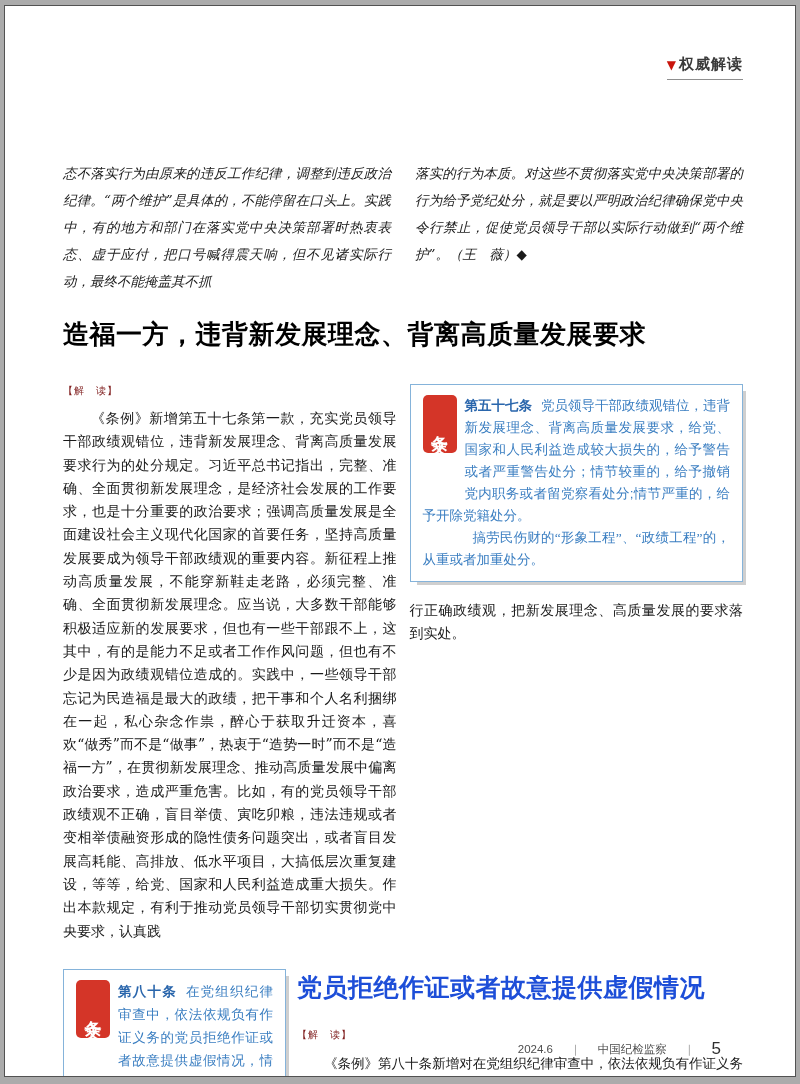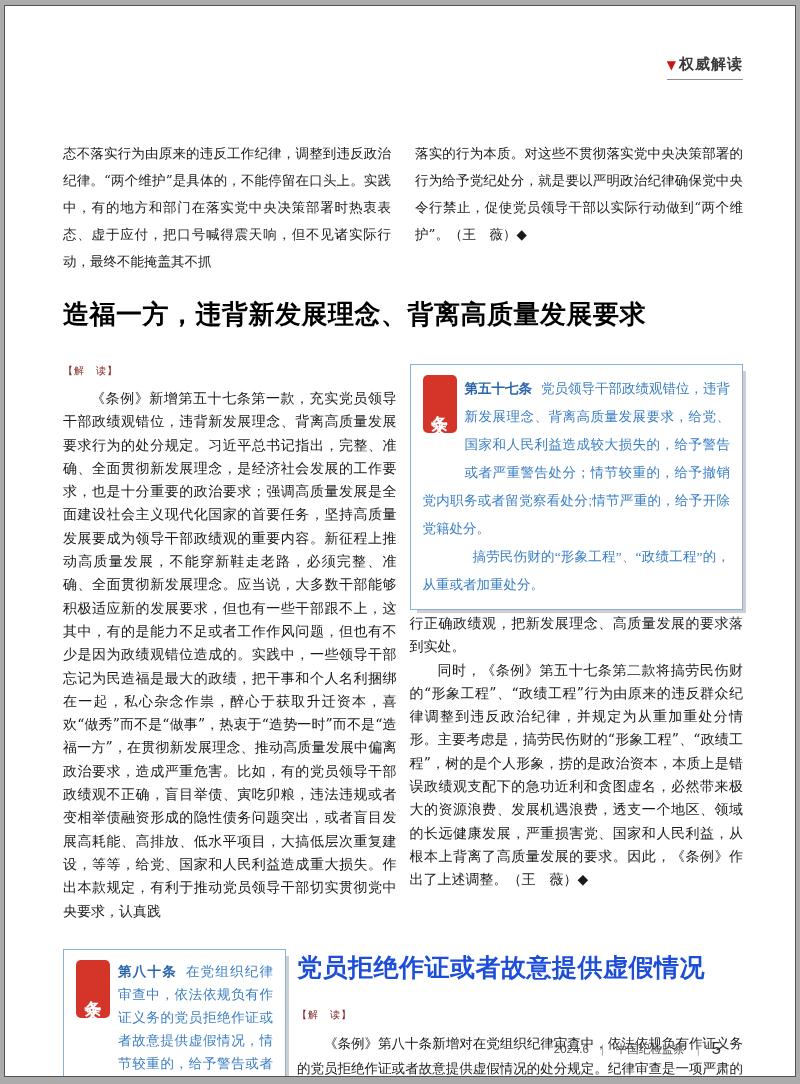--- a/index.html
+++ b/index.html
@@ -18,21 +18,21 @@
     overflow:hidden;
     font-family:"DejaVu Serif","Liberation Serif",serif;
     color:#1a1a1a;
   }
   
   .hdr-row { display:flex; justify-content:flex-end; margin-top:49px; }
   .hdr-tag { border-bottom:1px solid #8f8f8f; padding-bottom:5px; display:flex; align-items:center; gap:3px; }
   .hdr-tri { color:#c9150c; font-size:12px; line-height:1; }
   .hdr-txt { font-family:"Liberation Sans",sans-serif; font-weight:bold; font-size:15px; color:#3a3a3a; letter-spacing:1px; }
   
-  .intro { display:flex; gap:24px; margin-top:60px; }
+  .intro { display:flex; gap:24px; margin-top:80px;font-style:italic; }
   .intro p { flex:1; font-size:13.5px; line-height:27px; text-align:justify; }
   
   .h1 { margin-top:22px; font-family:"Liberation Sans",sans-serif; font-weight:bold; font-size:26px; color:#000; letter-spacing:0.5px; }
   .cols { display:flex; gap:13px; margin-top:32px; }
   .col { flex:1; min-width:0; }
   .jiedu { color:#7f1d1d; font-family:"Liberation Sans",sans-serif; font-weight:normal; font-size:10px; letter-spacing:1px; margin-bottom:9px; }
   .body-p { font-size:14px; line-height:23.3px; text-align:justify; }
   .indent2 { text-indent:2em; }
   
   .tbox {
@@ -50,38 +50,38 @@
     color:#fff;
     font-family:"Liberation Sans",sans-serif;
     font-weight:bold; font-size:17px;
     writing-mode:vertical-rl; text-orientation:upright;
     display:flex; align-items:center; justify-content:center;
     letter-spacing:3px;
   }
   .tbox p {
     color:#3a7ec1;
     font-family:"Liberation Sans",sans-serif;
-    font-size:13.5px; line-height:28px;
+    font-size:13.5px; line-height:22px;
     text-align:justify;
   }
   .tbox .clause-no { font-weight:bold; color:#2a66ac; margin-right:9px; }
   .tbox .p2 { text-indent:3.7em;font-family:Liberation Serif, serif; }
-  .after-box { margin-top:2px; }
+  .after-box { margin-top:17px; }
   
   .art2 { display:flex; gap:11px; margin-top:26px; }
   .tbox2 { width:223px; flex:none; align-self:flex-start; }
   .tbox2 p { line-height:23px; }
   .art2-right { flex:1; min-width:0; }
   .h2 { font-family:"Liberation Sans",sans-serif; font-weight:bold; font-size:25px; color:#1d4ed8; letter-spacing:0.5px; margin-top:2px; }
   .art2-right .jiedu { margin-top:24px; margin-bottom:0; }
   .art2-body { margin-top:9px; font-size:13.5px; line-height:25.4px; text-align:justify; text-indent:2em; }
   
   .footer {
     position:absolute; right:74px; bottom:17px;
-    display:flex; align-items:center; gap:8px;
+    display:flex; align-items:center; gap:17px;
     font-family:"Liberation Sans",sans-serif;
     color:#4d4d4d; font-size:11.5px;margin-left:18px;
   }
   .footer .sep { color:#8a8a8a; font-size:11px; }
   .footer .pageno { font-size:17px; color:#2f2f2f; }
 </style>
 </head>
 <body>
 
 <div class="canvas">
@@ -108,21 +108,20 @@
       </div>
       <div class="col">
         <div class="tbox">
           <div class="badge-spacer">
             <div class="badge">条文</div>
           </div>
           <p><span class="clause-no">第五十七条</span><span>党员领导干部政绩观错位，违背新发展理念、背离高质量发展要求，给党、国家和人民利益造成较大损失的，给予警告或者严重警告处分；情节较重的，给予撤销党内职务或者留党察看处分;情节严重的，给予开除党籍处分。</span></p>
           <p class="p2">搞劳民伤财的“形象工程”、“政绩工程”的，从重或者加重处分。</p>
         </div>
         <p class="body-p after-box">行正确政绩观，把新发展理念、高质量发展的要求落到实处。</p>
-        <p class="body-p indent2">同时，《条例》第五十七条第二款将搞劳民伤财的“形象工程”、“政绩工程”行为由原来的违反群众纪律调整到违反政治纪律，并规定为从重加重处分情形。主要考虑是，搞劳民伤财的“形象工程”、“政绩工程”，树的是个人形象，捞的是政治资本，本质上是错误政绩观支配下的急功近利和贪图虚名，必然带来极大的资源浪费、发展机遇浪费，透支一个地区、领域的长远健康发展，严重损害党、国家和人民利益，从根本上背离了高质量发展的要求。因此，《条例》作出了上述调整。（王　薇）◆</p>
       </div>
     </div>
 
     <div class="art2">
       <div class="tbox tbox2">
         <div class="badge-spacer tall">
           <div class="badge">条文</div>
         </div>
         <p><span class="clause-no">第八十条</span><span>在党组织纪律审查中，依法依规负有作证义务的党员拒绝作证或者故意提供虚假情况，情节较重的，给予警告或者严重警告处分；情节严重的，给予撤销党内职务、留党察看或者开除党籍处分。</span></p>
       </div>

